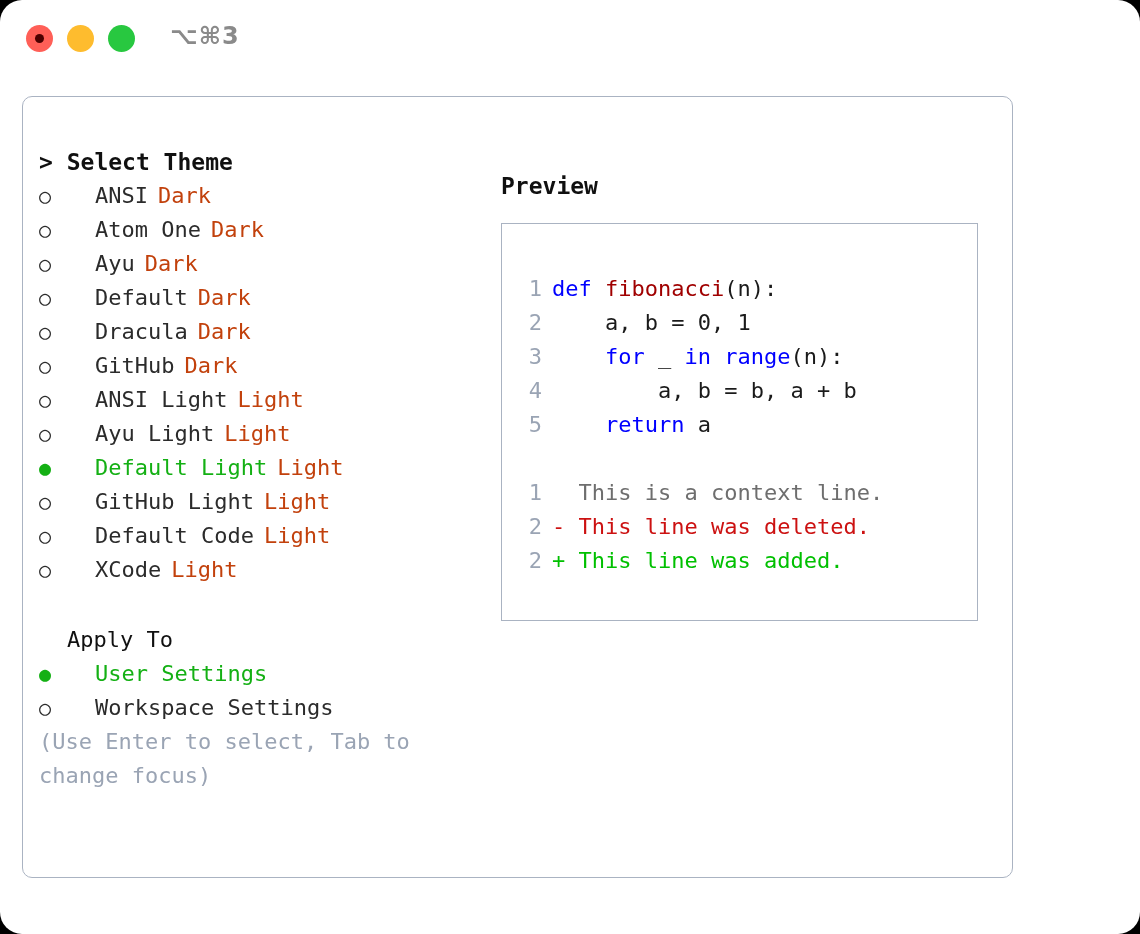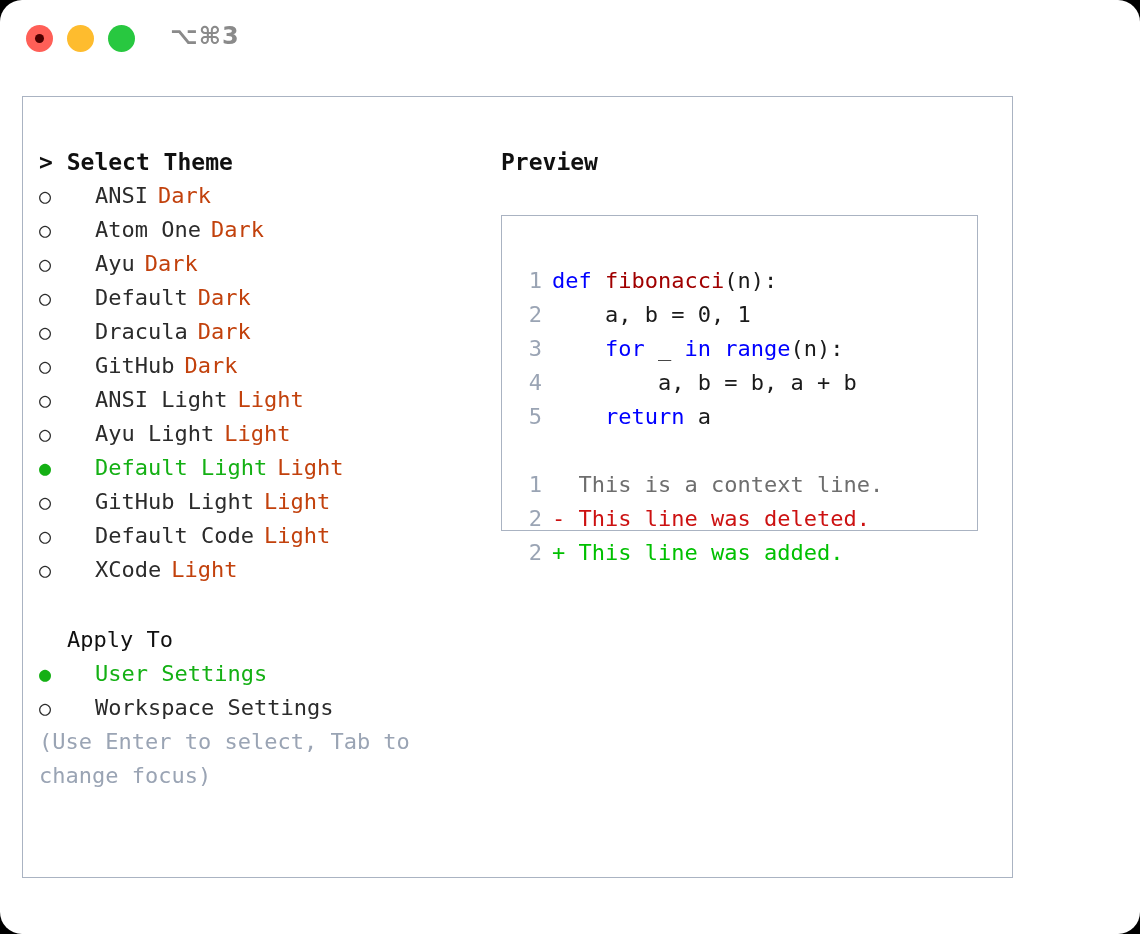--- a/index.html
+++ b/index.html
@@ -72,21 +72,21 @@
   }
 
   
   .panel {
     position: absolute;
     left: 22px;
     top: 96px;
     width: 991px;
     height: 782px;
     border: 1.5px solid #aab3c2;
-    border-radius: 0;
+    border-radius: 10px;
     box-sizing: border-box;
     background: #ffffff;
   }
 
   
   .left-col {
     position: absolute;
     left: 16px;
     top: 48px;
     width: 450px;
@@ -145,25 +145,26 @@
     left: 478px;
     top: 48px;
     width: 495px;
   }
   .preview-title {
     font-size: 23px;
     font-weight: bold;
     color: #101010;
     line-height: 34px;
     white-space: pre;
+    margin-top: 24px;
   }
   .preview-box {
-    margin-top: 36px;
+    margin-top: 20px;
     width: 477px;
-    height: 316px;
+    height: 398px;
     border: 1.5px solid #aab3c2;
     box-sizing: border-box;
     background: #ffffff;
     position: relative;
   }
   .code {
     position: absolute;
     left: 18px;
     top: 48px;
     font-family: "DejaVu Sans Mono", monospace;

